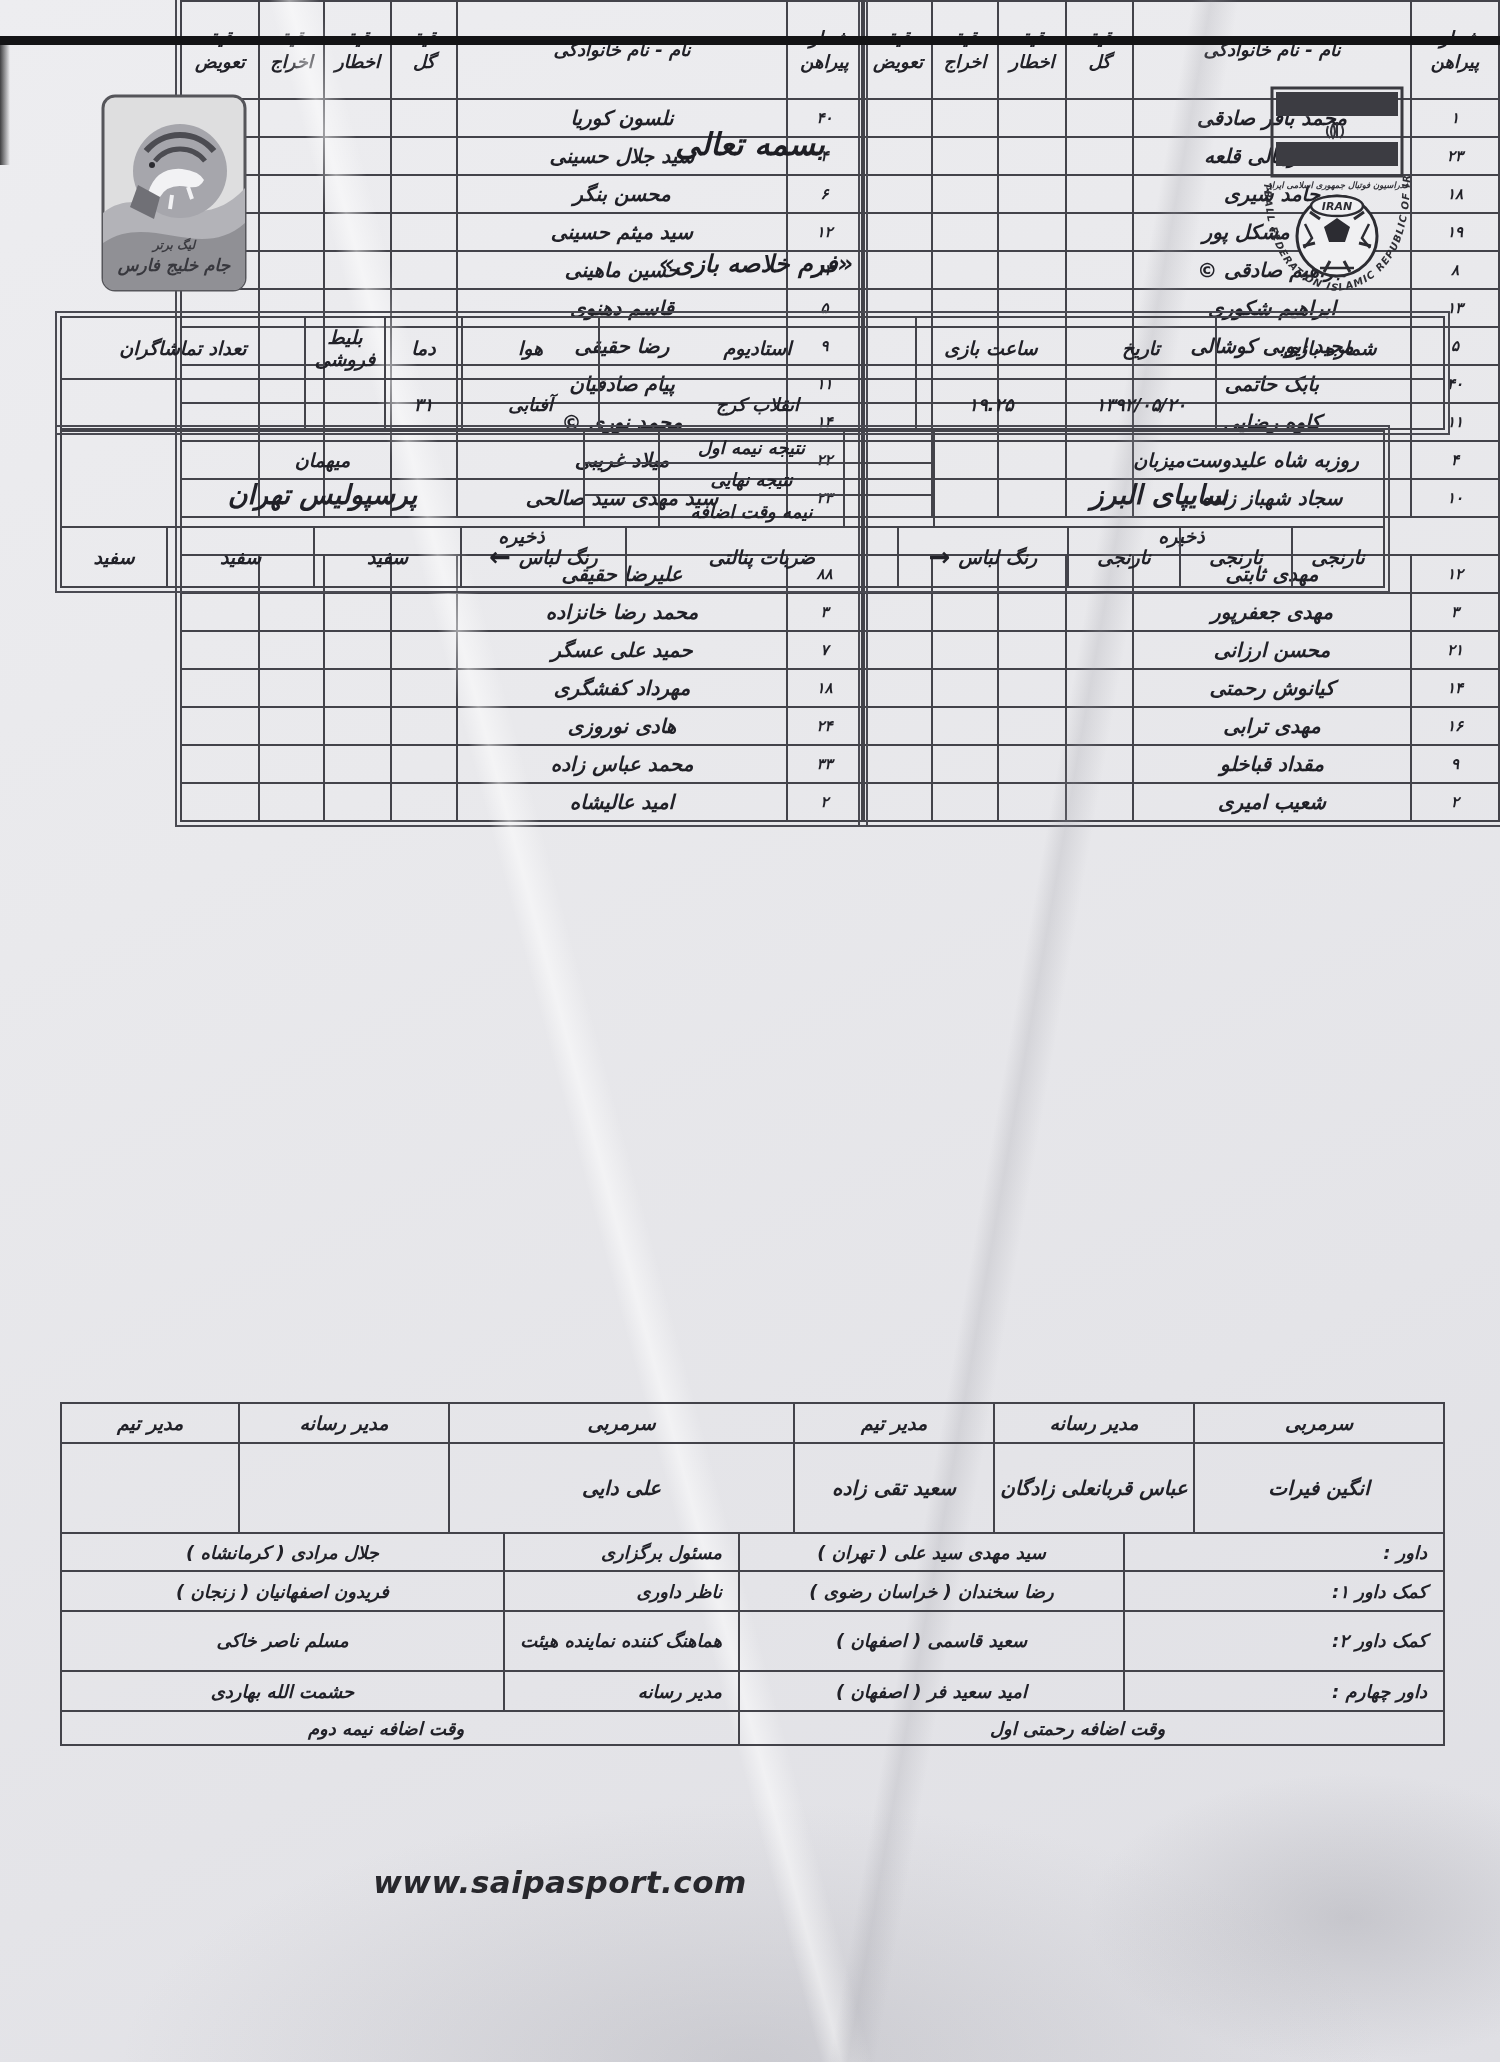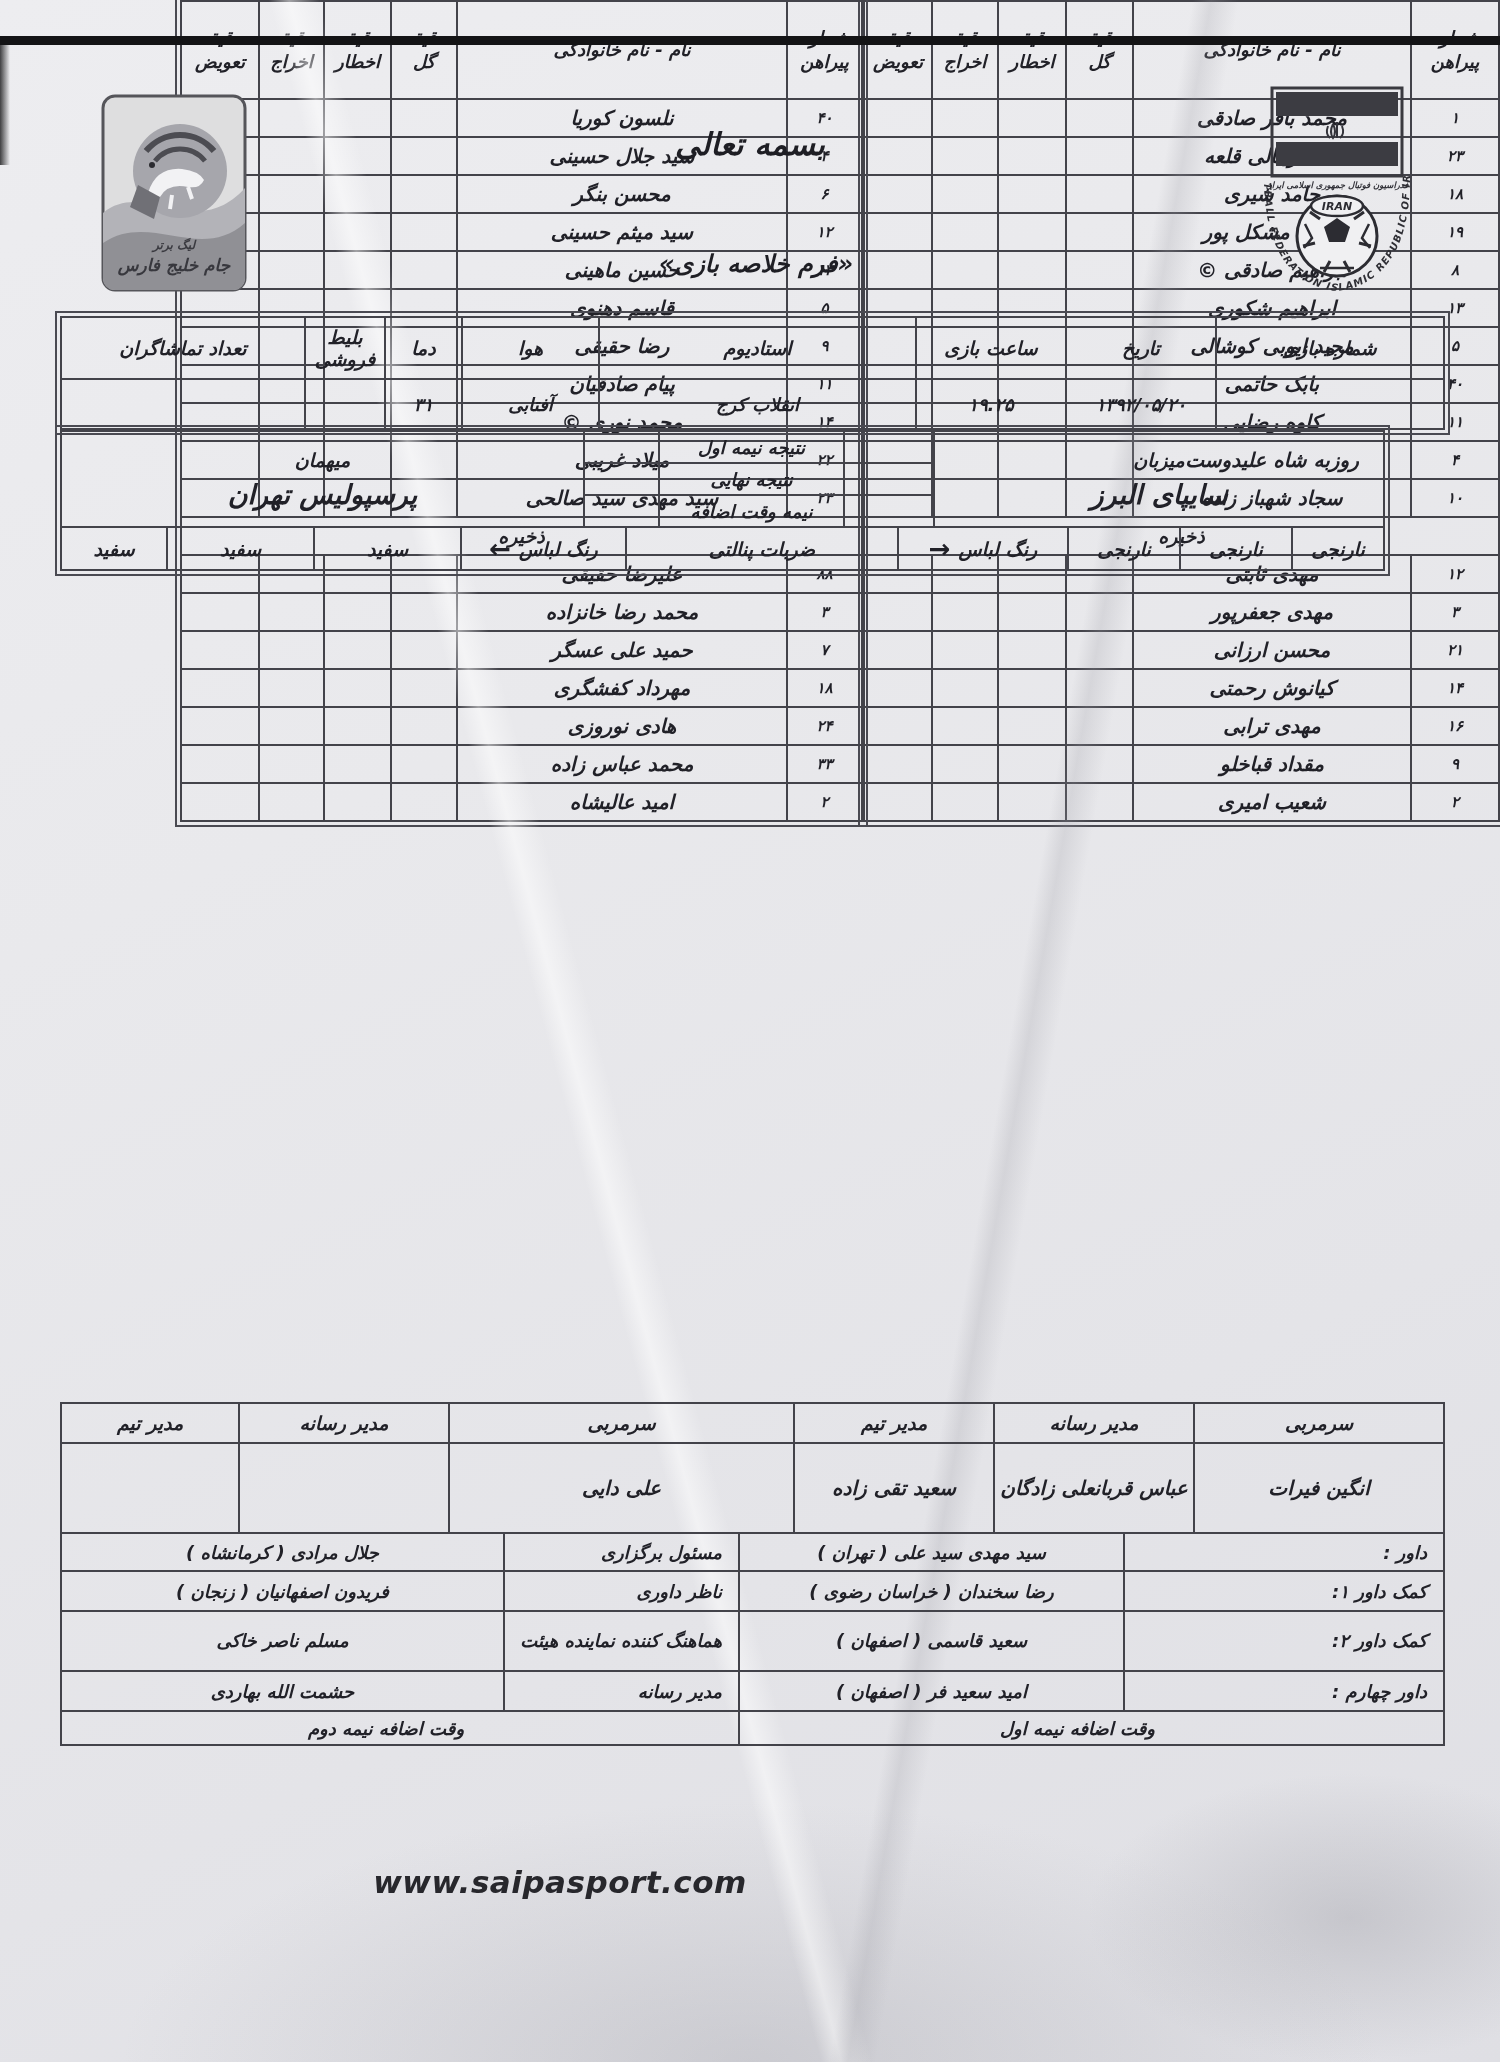--- a/index.html
+++ b/index.html
@@ -44,21 +44,21 @@
   .info-wrap .vrow td { height: 50px; font-size: 18px; }
 
   
   .teams-wrap { left: 60px; top: 430px; width: 1325px; }
   .teams-wrap table { width: 100%; }
   .teams-wrap td { font-size: 18px; }
   td.teamcell { height: 96px; }
   .team-label { font-size: 19px; margin-bottom: 8px; }
   .team-name { font-size: 27px; }
   .res-label { font-size: 17px; height: 32px; }
-  .kit td { height: 43px; font-size: 19px; margin-left: 32px; }
+  .kit td { height: 60px; font-size: 19px; margin-left: 32px; }
   .kit-dir { display: flex; direction: ltr; align-items: center; justify-content: center; gap: 8px; }
   .kit-arrow { font-size: 26px; line-height: 1; }
 
   
   .players-wrap { left: 62px; top: 582px; width: 1320px; display: flex; direction: rtl; }
   .half { border-collapse: collapse; }
   .half td { height: 38px; }
   .half .phead td { height: 98px; font-size: 18px; line-height: 1.35; }
   td.num { font-size: 15px; }
   td.pname { font-size: 20px; }
@@ -695,21 +695,21 @@
 
           <tr class="r-fourth">
             <td class="lab">داور چهارم :</td>
             <td>امید سعید فر ( اصفهان )</td>
             <td class="lab">مدیر رسانه</td>
             <td>حشمت الله بهاردی</td>
           </tr>
         </tbody>
       <tbody>
         <tr class="r-extra">
-          <td colspan="2">وقت اضافه نیمه اول</td>
+          <td colspan="2">وقت اضافه رحمتی اول</td>
           <td colspan="2">وقت اضافه نیمه دوم</td>
         </tr>
       </tbody>
     </table>
   </div>
 
   <div class="website">www.saipasport.com</div>
 
 </div>
 

